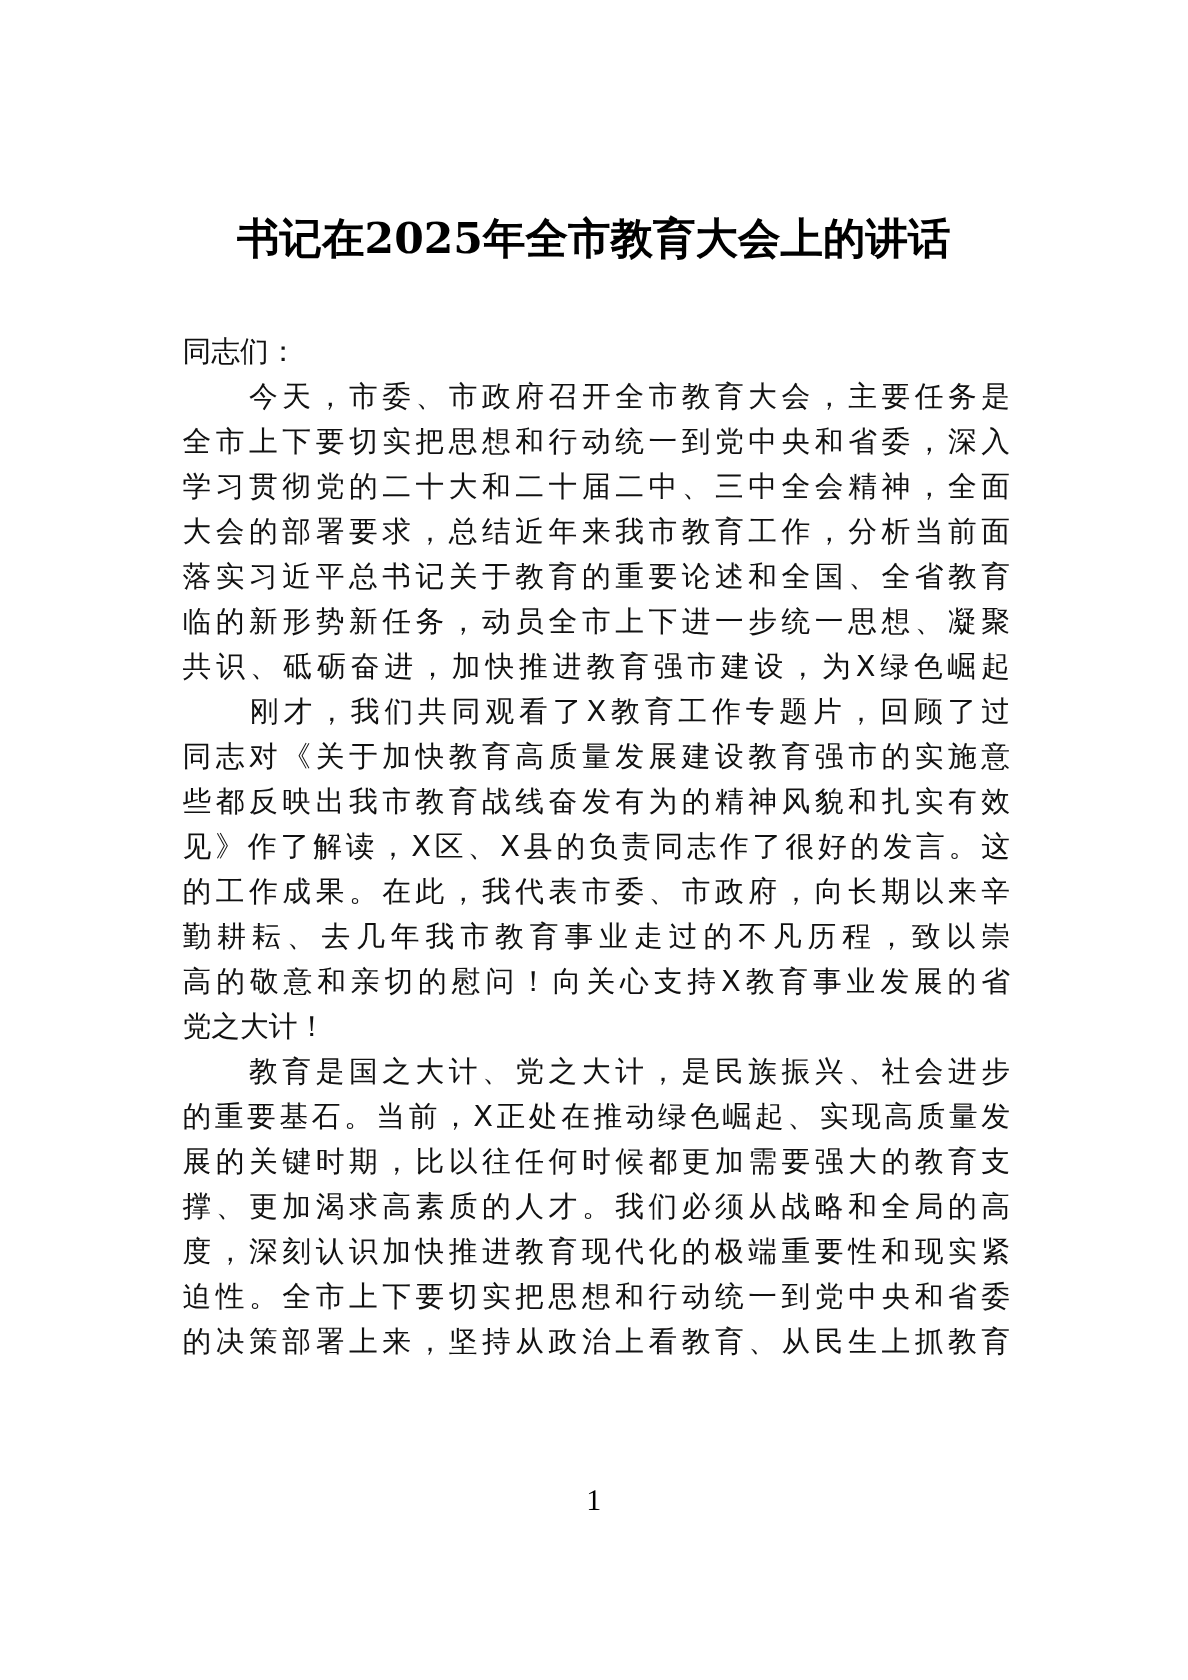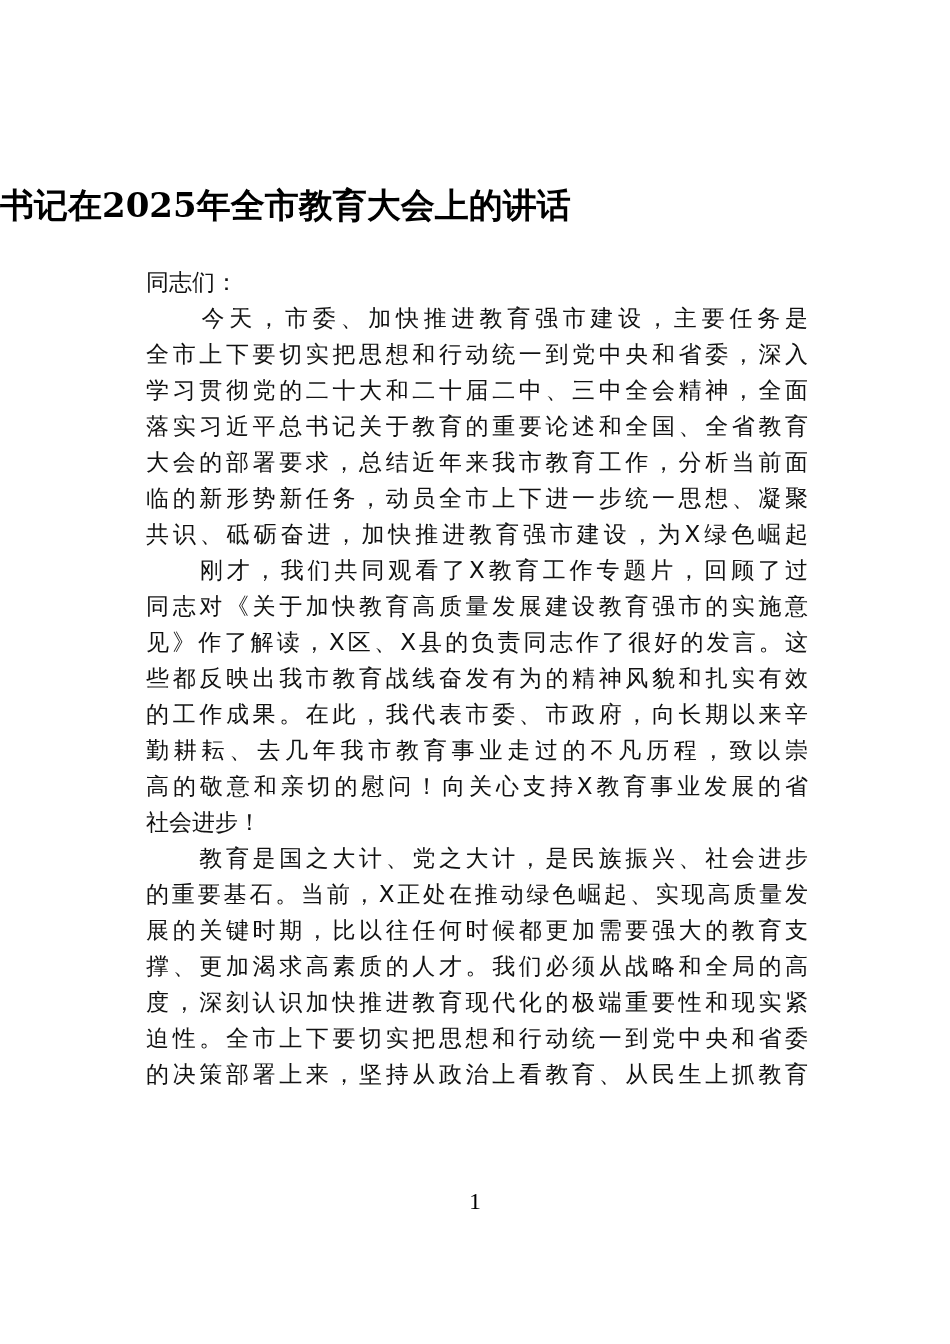--- a/index.html
+++ b/index.html
@@ -1,63 +1,63 @@
 <!DOCTYPE html>
 <html><head>
 <meta charset="utf-8">
 <style>
   html, body { margin: 0; padding: 0; background: #ffffff; }
   body { width: 950px; height: 1344px; position: relative; overflow: hidden; }
   .page { position: absolute; left: 0; top: 0; width: 950px; height: 1344px; background: #fff; }
   .title {
-    position: absolute; left: 0; top: 180px; width: 950px; text-align: left;
+    position: absolute; left: 0; top: 166px; width: 950px; text-align: center;
     font-family: "DejaVu Serif", "Liberation Serif", serif;
     font-weight: bold; font-size: 34px; color: #000; letter-spacing: 0px; line-height: 50px;
   }
   .body-text {
     position: absolute; left: 146px; top: 264px; width: 662px;
     font-family: "DejaVu Sans", "Liberation Sans", sans-serif;
     font-size: 23px; line-height: 36px; color: #111;
   }
   .line { white-space: nowrap; display: block; text-align: justify; text-align-last: justify; height: 36px; }
   .line.last { text-align-last: left; }
-  .salutation { display: block; height: 36px; }
+  .salutation { display: block; height: 36px; font-family: Liberation Serif, serif; }
   .page-number {
     position: absolute; left: 0; top: 1188px; width: 950px; text-align: center;
     font-family: "Liberation Serif", "DejaVu Serif", serif; font-size: 24px; color: #000;
   }
 </style>
 </head>
 <body>
 
 <div class="page">
   <div class="title">书记在2025年全市教育大会上的讲话</div>
 
   <div class="body-text">
     <span class="salutation">同志们：</span>
 
     <div>
-      <span class="line">　　今天，市委、加快推进教育强市建设，主要任务是</span>
+      <span class="line">　　今天，市委、市政府召开全市教育大会，主要任务是</span>
       <span class="line">全市上下要切实把思想和行动统一到党中央和省委，深入</span>
       <span class="line">学习贯彻党的二十大和二十届二中、三中全会精神，全面</span>
+      <span class="line">大会的部署要求，总结近年来我市教育工作，分析当前面</span>
       <span class="line">落实习近平总书记关于教育的重要论述和全国、全省教育</span>
-      <span class="line">大会的部署要求，总结近年来我市教育工作，分析当前面</span>
       <span class="line">临的新形势新任务，动员全市上下进一步统一思想、凝聚</span>
       <span class="line">共识、砥砺奋进，加快推进教育强市建设，为X绿色崛起</span>
     </div>
 
     <div>
       <span class="line">　　刚才，我们共同观看了X教育工作专题片，回顾了过</span>
       <span class="line">同志对《关于加快教育高质量发展建设教育强市的实施意</span>
+      <span class="line">些都反映出我市教育战线奋发有为的精神风貌和扎实有效</span>
       <span class="line">见》作了解读，X区、X县的负责同志作了很好的发言。这</span>
-      <span class="line">些都反映出我市教育战线奋发有为的精神风貌和扎实有效</span>
       <span class="line">的工作成果。在此，我代表市委、市政府，向长期以来辛</span>
       <span class="line">勤耕耘、去几年我市教育事业走过的不凡历程，致以崇</span>
       <span class="line">高的敬意和亲切的慰问！向关心支持X教育事业发展的省</span>
-      <span class="line last">社会进步！</span>
+      <span class="line last">党之大计！</span>
     </div>
 
     <div>
       <span class="line">　　教育是国之大计、党之大计，是民族振兴、社会进步</span>
       <span class="line">的重要基石。当前，X正处在推动绿色崛起、实现高质量发</span>
       <span class="line">展的关键时期，比以往任何时候都更加需要强大的教育支</span>
       <span class="line">撑、更加渴求高素质的人才。我们必须从战略和全局的高</span>
       <span class="line">度，深刻认识加快推进教育现代化的极端重要性和现实紧</span>
       <span class="line">迫性。全市上下要切实把思想和行动统一到党中央和省委</span>
       <span class="line">的决策部署上来，坚持从政治上看教育、从民生上抓教育</span>

